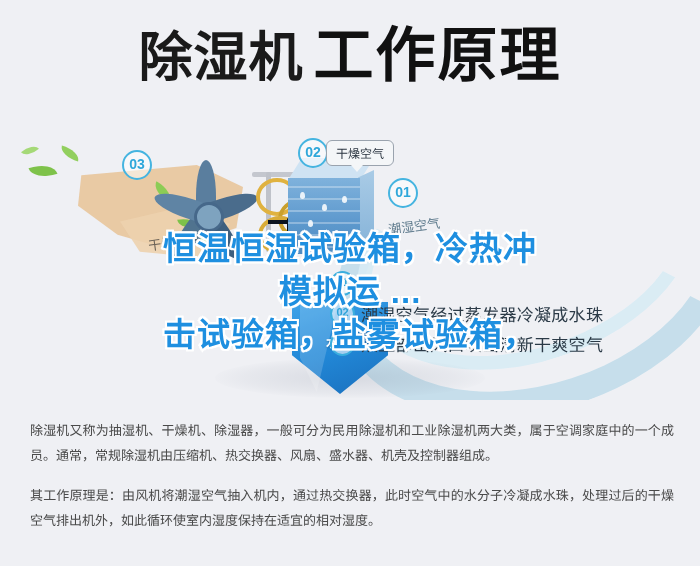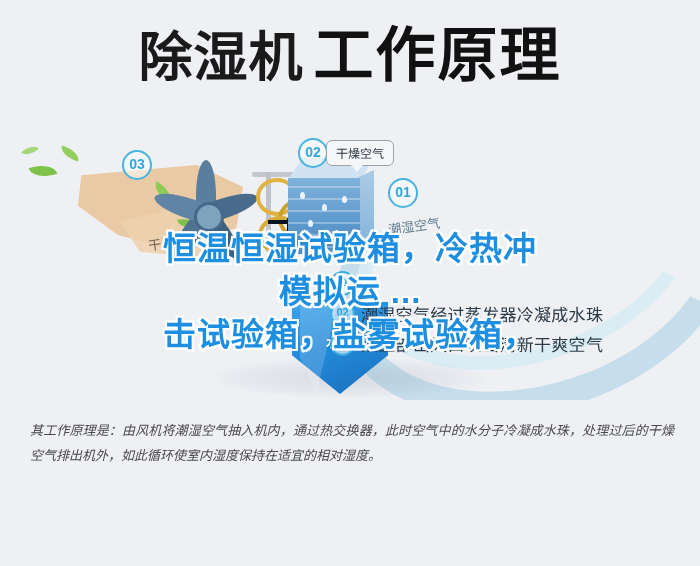--- a/index.html
+++ b/index.html
@@ -413,21 +413,21 @@
     top: 418px;
     width: 644px;
     color: #4a4a4a;
     font-size: 13px;
     line-height: 1.95;
     text-align: justify;
   }
   .body-copy p {
     margin: 0 0 14px 0;
   }
-  .body-copy p:last-child { margin-bottom: 0; font-style: italic; }
+  .body-copy p:last-child { margin-bottom: 0; }
 </style>
 </head>
 <body>
 
 <div class="page">
 
   <div class="title-row">
     <span class="title-part-a">除湿机</span><span class="title-part-b">工作原理</span>
   </div>
 
@@ -519,16 +519,17 @@
 
   <div class="grill"></div>
 
   <div class="overlay">
     <span class="ln">恒温恒湿试验箱，冷热冲</span>
     <span class="ln">模拟运 ...</span>
     <span class="ln">击试验箱，盐雾试验箱，</span>
   </div>
 
   <div class="body-copy">
+    <p>除湿机又称为抽湿机、干燥机、除湿器，一般可分为民用除湿机和工业除湿机两大类，属于空调家庭中的一个成员。通常，常规除湿机由压缩机、热交换器、风扇、盛水器、机壳及控制器组成。</p>
     <p>其工作原理是：由风机将潮湿空气抽入机内，通过热交换器，此时空气中的水分子冷凝成水珠，处理过后的干燥空气排出机外，如此循环使室内湿度保持在适宜的相对湿度。</p>
   </div>
 
 </div>
 
 </body></html>

